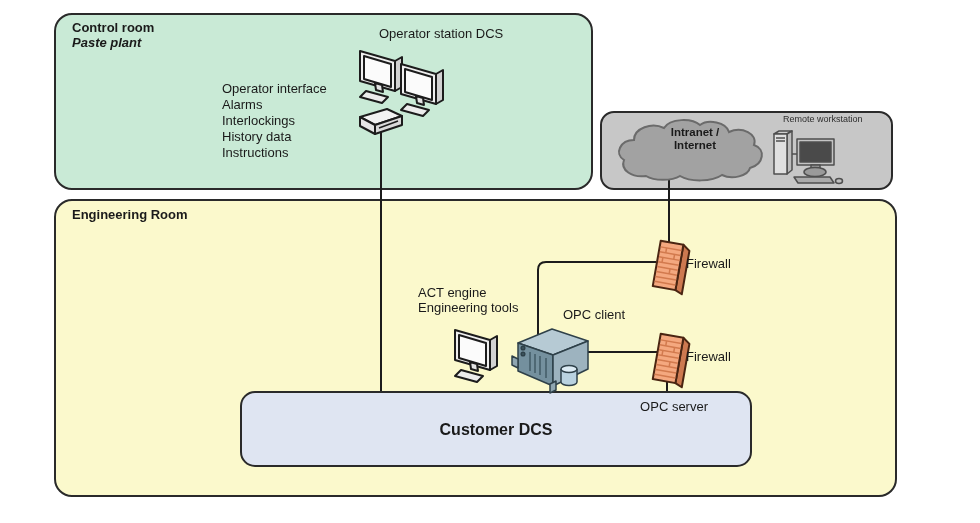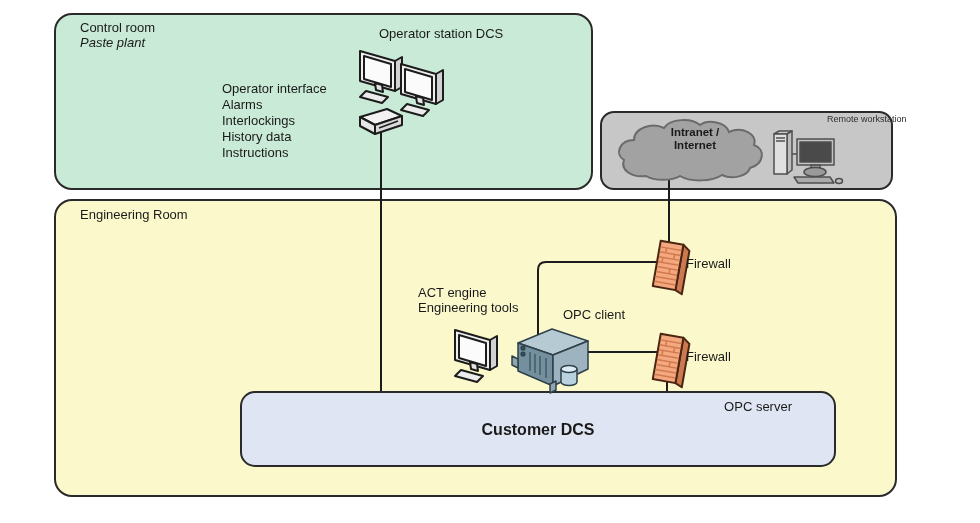--- a/index.html
+++ b/index.html
@@ -5,28 +5,28 @@
   html,body{margin:0;padding:0;background:#fff;}
   #canvas{
     position:relative;width:980px;height:523px;background:#fff;overflow:hidden;
     font-family:"Liberation Sans",sans-serif;color:#1a1a1a;
   }
   .abs{position:absolute;}
   .zone{position:absolute;border:2px solid #2a2a2a;border-radius:18px;box-sizing:border-box;}
   #control-room{left:54px;top:13px;width:539px;height:177px;background:var(--control-room-fill,#c9ead6);}
   #remote-zone{left:600px;top:111px;width:293px;height:79px;background:var(--remote-zone-fill,#c7c7c7);border-radius:14px;}
   #automation-room{left:54px;top:199px;width:843px;height:298px;background:var(--automation-room-fill,#fbf9cc);}
-  #customer-dcs{left:240px;top:391px;width:596px;height:76px;background:var(--customer-dcs-fill,#dfe5f2);border-radius:15px;}
+  #customer-dcs{left:240px;top:391px;width:512px;height:76px;background:var(--customer-dcs-fill,#dfe5f2);border-radius:15px;}
   .lbl{position:absolute;font-size:13px;line-height:15px;white-space:pre;}
-  .bold{font-weight:normal;margin-left:8px;}
+  .bold{font-weight:bold;}
   .italic{font-style:italic;}
   #functions-list div{font-size:13px;line-height:16px;}
   #cloud-text{position:absolute;left:637px;top:126px;width:116px;text-align:center;
     font-size:11.5px;line-height:13px;font-weight:bold;}
-  #remote-ws-label{position:absolute;left:783px;top:114px;font-size:9px;color:#2e2e2e;margin-left:44px;}
+  #remote-ws-label{position:absolute;left:783px;top:114px;font-size:9px;color:#2e2e2e;}
   #customer-dcs-title{position:absolute;left:0;top:28px;width:100%;text-align:center;
     font-size:16px;font-weight:bold;}
   #opc-server-label{position:absolute;right:42px;top:6px;font-size:13px;}
   svg.icon{position:absolute;overflow:visible;}
   #connectors{position:absolute;left:0;top:0;}
 </style>
 </head>
 <body>
 
 <div id="canvas">

